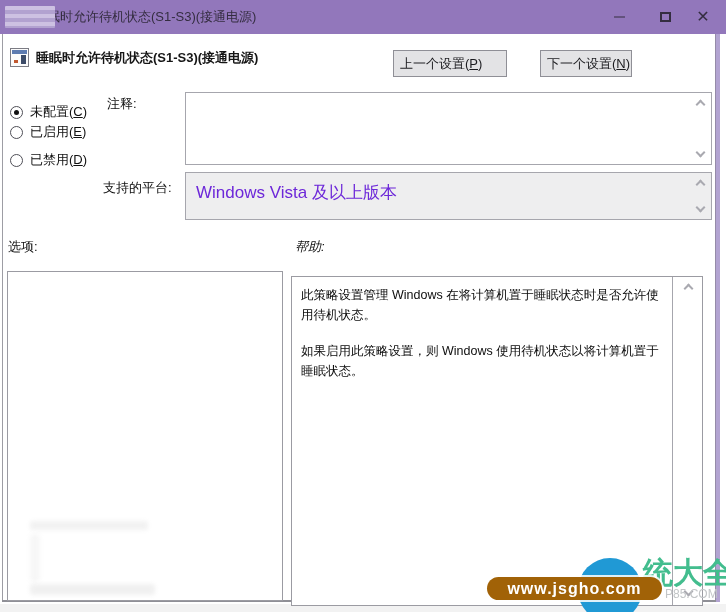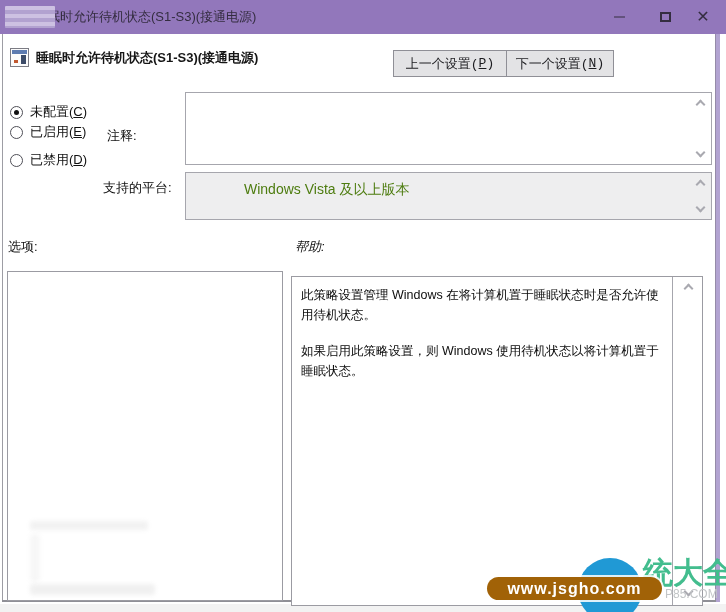--- a/index.html
+++ b/index.html
@@ -35,43 +35,43 @@
   .below-strip{left:0;top:604px;width:726px;height:8px;background:#f2f2f2;}
 
   
   .hdr-icon{left:10px;top:48px;width:19px;height:19px;border:1px solid #7c7c84;background:#fbfbfb;}
   .hdr-icon .bar{position:absolute;left:1px;top:1px;right:1px;height:4px;background:#5d7bb0;}
   .hdr-icon .col{position:absolute;right:2px;top:6px;width:5px;bottom:2px;background:#3d4c68;}
   .hdr-icon .dot{position:absolute;left:3px;bottom:3px;width:4px;height:3px;background:#c0582f;}
   .hdr-title{left:36px;top:49px;font-size:13px;font-weight:700;color:#161616;white-space:nowrap;}
   .win-btn{
     height:27px;top:50px;background:#e3e3e5;border:1px solid #8f8f96;
-    display:flex;align-items:center;justify-content:center;
-    font-size:13px;color:#1b1b1f;cursor:default;white-space:nowrap;font-family:Liberation Mono, monospace;
+    display:flex;align-items:center;
+    font-size:13px;color:#1b1b1f;cursor:default;white-space:nowrap;
   }
   .btn-prev{left:393px;width:114px;}
-  .btn-next{left:506px;width:108px;}
+  .btn-next{left:540px;width:92px;}
   .acc-key{text-decoration:underline;}
 
   
   .radio-row{left:10px;height:18px;display:flex;align-items:center;cursor:default;}
   .radio-circ{
     width:13px;height:13px;border-radius:50%;border:1px solid #4f4f57;background:#fff;
     display:flex;align-items:center;justify-content:center;flex:0 0 auto;
   }
   .radio-circ .dot{width:5px;height:5px;border-radius:50%;background:#111;}
   .radio-label{margin-left:7px;font-size:13px;color:#111;white-space:nowrap;}
 
   
   .field-label{font-size:13px;color:#111;white-space:nowrap;}
 
   
   .box{border:1px solid #a6a6ad;background:#ffffff;}
   .box-gray{border:1px solid #a6a6ad;background:#eeeeef;}
-  .box-text{position:absolute;left:10px;top:8px;font-size:14px;color:#4d7c0f;white-space:nowrap;margin-left:48px;}
+  .box-text{position:absolute;left:10px;top:8px;font-size:17px;color:#6d28d9;white-space:nowrap;}
   .chev{position:absolute;width:7px;height:7px;border-left:2px solid #a9a9b0;border-top:2px solid #a9a9b0;}
   .chev-up{transform:rotate(45deg);}
   .chev-down{transform:rotate(225deg);}
 
   
   .panel{border:1px solid #9b9ba2;background:#ffffff;}
   .help-sep{position:absolute;top:0;bottom:0;right:29px;width:1px;background:#a6a6ad;}
   .help-text{position:absolute;left:9px;top:8px;right:36px;font-size:12.5px;line-height:20px;color:#0c0c0c;}
   .help-text p{margin:0 0 16px 0;}
   .ghost{position:absolute;background:#cfcfcf;filter:blur(2px);border-radius:3px;}
@@ -142,21 +142,21 @@
   </div>
   <div class="abs radio-row" style="top:123px;">
     <span class="radio-circ"></span>
     <span class="radio-label"><span>已启用(</span><span class="acc-key">E</span><span>)</span></span>
   </div>
   <div class="abs radio-row" style="top:151px;">
     <span class="radio-circ"></span>
     <span class="radio-label"><span>已禁用(</span><span class="acc-key">D</span><span>)</span></span>
   </div>
 
-  <div class="abs field-label" style="left:107px;top:95px;margin-top:32px;">注释:</div>
+  <div class="abs field-label" style="left:107px;top:95px;">注释:</div>
   <div class="abs box" style="left:185px;top:92px;width:527px;height:73px;">
     <span class="chev chev-up" style="right:7px;top:8px;"></span>
     <span class="chev chev-down" style="right:7px;bottom:8px;"></span>
   </div>
 
   <div class="abs field-label" style="left:103px;top:179px;">支持的平台:</div>
   <div class="abs box-gray" style="left:185px;top:172px;width:527px;height:48px;">
     <span class="box-text">Windows Vista 及以上版本</span>
     <span class="chev chev-up" style="right:7px;top:8px;"></span>
     <span class="chev chev-down" style="right:7px;bottom:8px;"></span>

